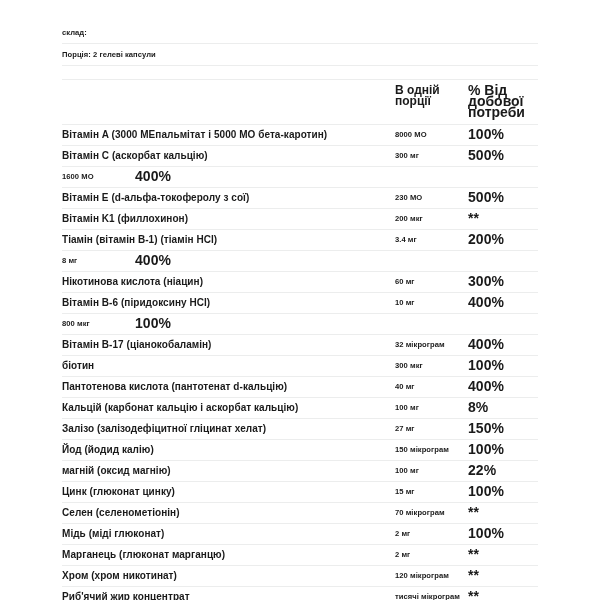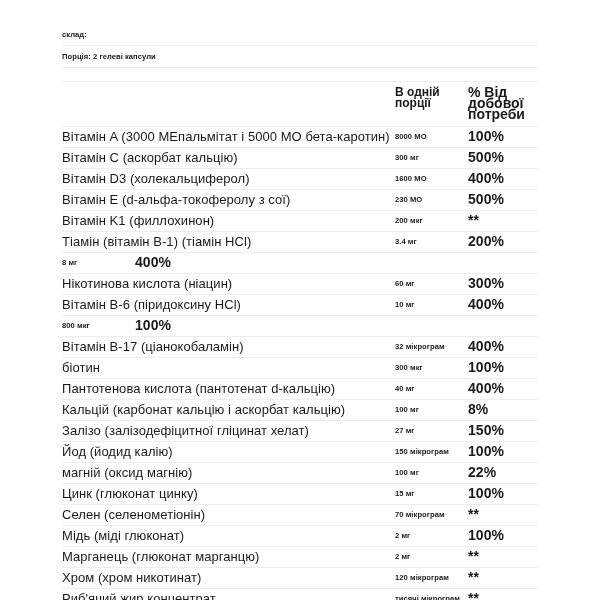--- a/index.html
+++ b/index.html
@@ -30,22 +30,22 @@
     display: flex;
     align-items: flex-start;
     border-bottom: 1px solid #eceded;
     box-sizing: border-box;
     min-height: 21px;
     padding: 4px 0 3px 0;
   }
   .c-name {
     flex: 0 0 333px;
     max-width: 333px;
-    font-size: 13px;
-    font-weight: normal;
+    font-size: 10px;
+    font-weight: bold;
     line-height: 11px;
     letter-spacing: 0.05px;
     color: #1a1a1a;
   }
   .c-amount {
     flex: 0 0 73px;
     max-width: 73px;
     font-size: 7.6px;
     font-weight: bold;
     line-height: 11px;
@@ -66,22 +66,21 @@
     display: block;
     border-bottom: 1px solid #eceded;
     font-size: 7.6px;
     font-weight: bold;
     line-height: 11px;
     letter-spacing: 0.05px;
     padding: 5px 0 5px 0;
     color: #1a1a1a;
   }
   .inforow.first {
-    padding-top: 9px;
-    margin-top: 20px;
+    padding-top: 27px;
   }
 
   .spacer-block {
     height: 13px;
     border-bottom: 1px solid #eceded;
   }
 
   .head-row {
     display: flex;
     align-items: flex-start;
@@ -128,21 +127,20 @@
           <div class="c-name">Вітамін A (3000 МЕпальмітат і 5000 МО бета-каротин)</div>
           <div class="c-amount">8000 МО</div>
           <div class="c-dv">100%</div>
         </div>
         <div class="row">
           <div class="c-name">Вітамін C (аскорбат кальцію)</div>
           <div class="c-amount">300 мг</div>
           <div class="c-dv">500%</div>
         </div>
         <div class="row">
-          <div class="c-name">Вітамін D3 (холекальциферол)</div>
           <div class="c-amount">1600 МО</div>
           <div class="c-dv">400%</div>
         </div>
         <div class="row">
           <div class="c-name">Вітамін E (d-альфа-токоферолу з сої)</div>
           <div class="c-amount">230 МО</div>
           <div class="c-dv">500%</div>
         </div>
         <div class="row">
           <div class="c-name">Вітамін K1 (филлохинон)</div>

